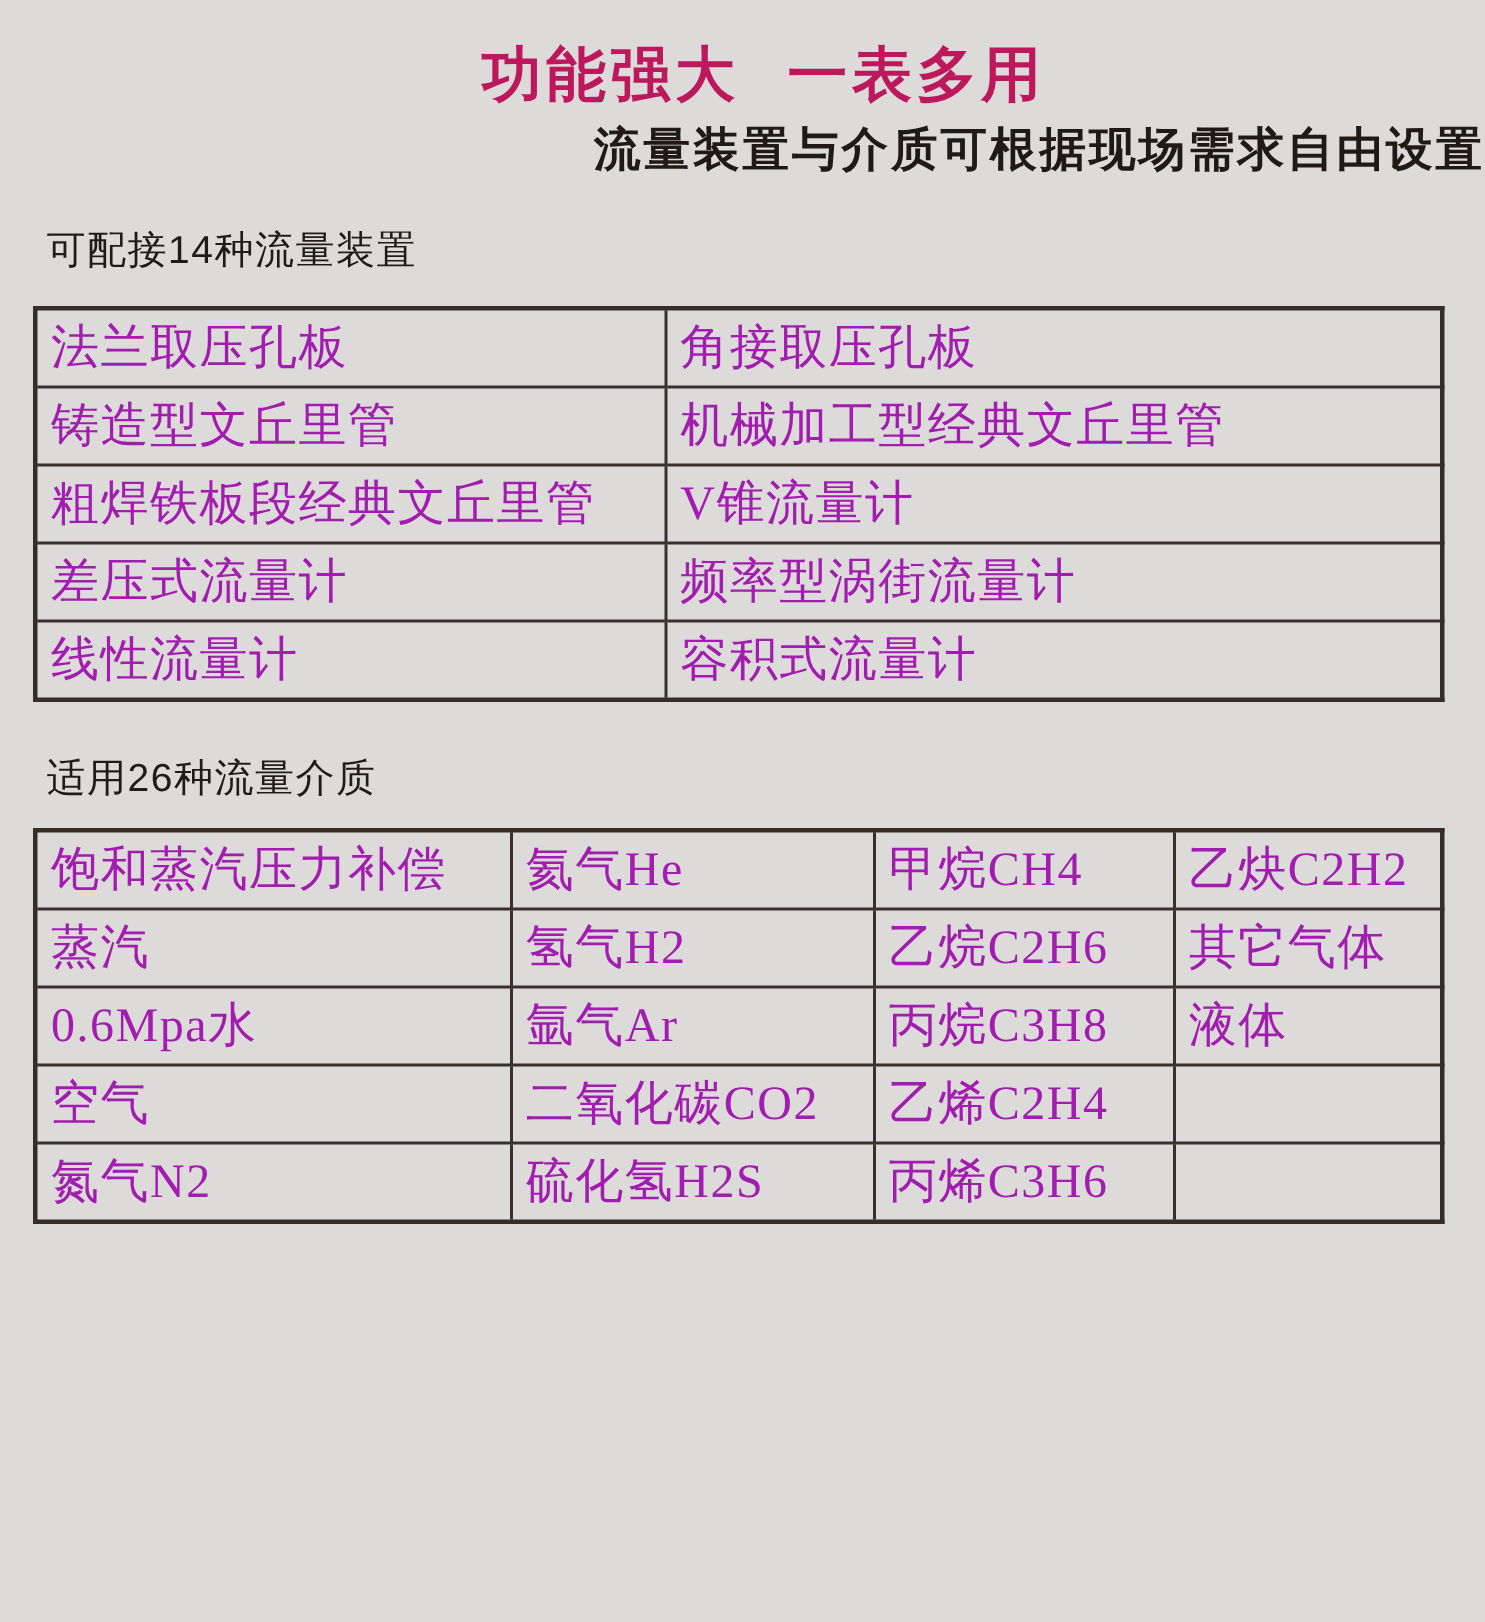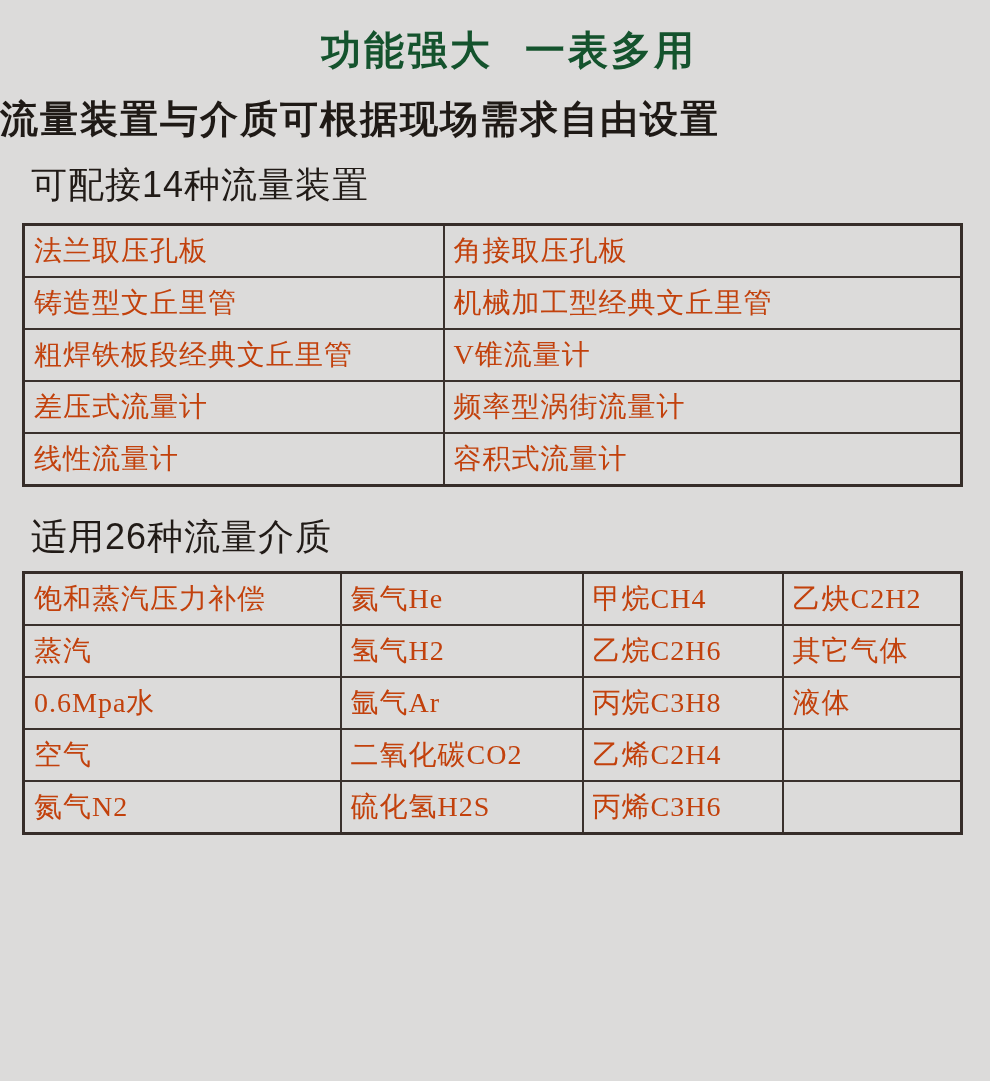--- a/index.html
+++ b/index.html
@@ -17,35 +17,35 @@
   .page { width: 990px; height: 1081px; }
 
   .title {
     padding-top: 27px;
     text-align: center;
     font-size: 40px;
     line-height: 46px;
     font-weight: bold;
     letter-spacing: 3px;
     word-spacing: 18px;
-    color: #14532d;
+    color: #be185d;
     margin-left: 28px;
   }
   .subtitle {
-    margin-top: 30px;
-    text-align: left;
-    font-size: 38px;
+    margin-top: 11px;
+    text-align: right;
+    font-size: 31px;
     line-height: 32px;
     font-weight: bold;
     letter-spacing: 2px;
     color: #1f1a16;
   }
   .section-heading {
     margin: 31px 0 0 31px;
-    font-size: 36px;
+    font-size: 26px;
     line-height: 38px;
     font-weight: normal;
     letter-spacing: 1px;
     color: #211b17;
   }
   table.tbl {
     border-collapse: collapse;
     table-layout: fixed;
     margin-left: 22px;
     width: 941px;
@@ -54,23 +54,23 @@
   table.tbl-devices { margin-top: 19px; }
   table.tbl-media   { margin-top: 15px; }
   .section-heading.media-heading { margin-top: 31px; }
 
   table.tbl td {
     border: 2px solid #3a312d;
     height: 50px;
     vertical-align: middle;
     padding: 0 6px 0 9px;
     font-family: "Liberation Serif", "DejaVu Serif", serif;
-    font-size: 28px;
+    font-size: 32px;
     letter-spacing: 1px;
-    color: #c2410c;
+    color: #a21caf;
     white-space: nowrap;
     overflow: hidden;
   }
   .tbl-devices col:nth-child(1) { width: 420px; }
   .tbl-devices col:nth-child(2) { width: auto;  }
   .tbl-media col:nth-child(1) { width: 317px; }
   .tbl-media col:nth-child(2) { width: 242px; }
   .tbl-media col:nth-child(3) { width: 200px; }
   .tbl-media col:nth-child(4) { width: auto;  }
 </style>

